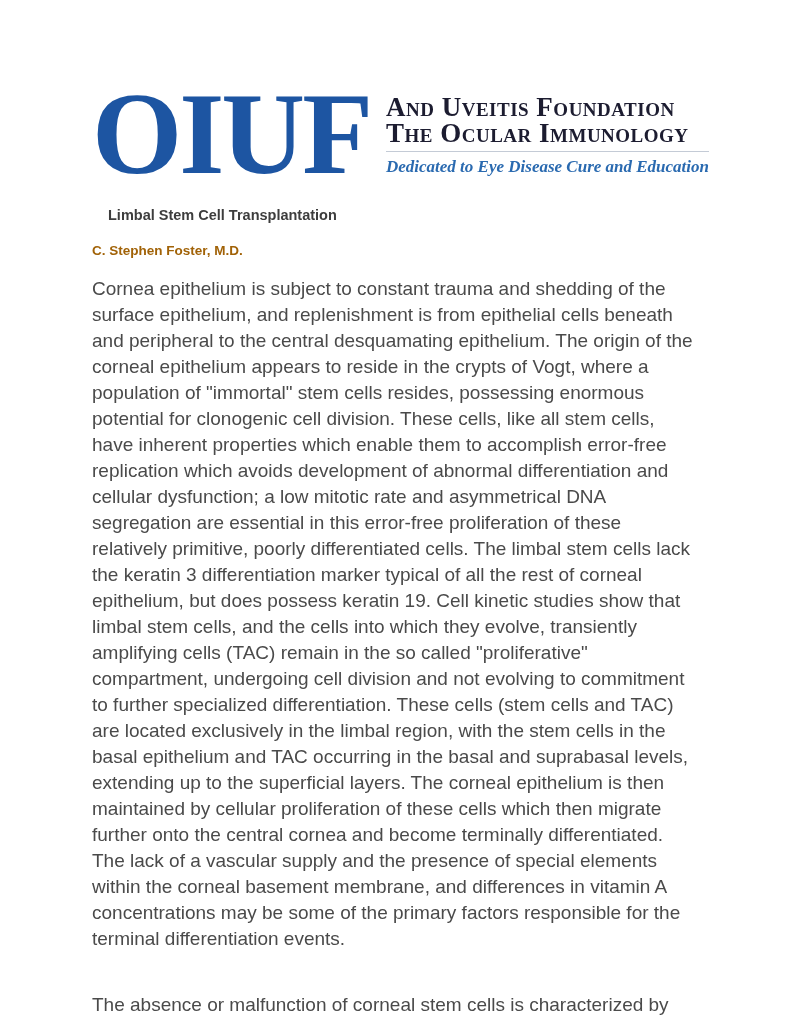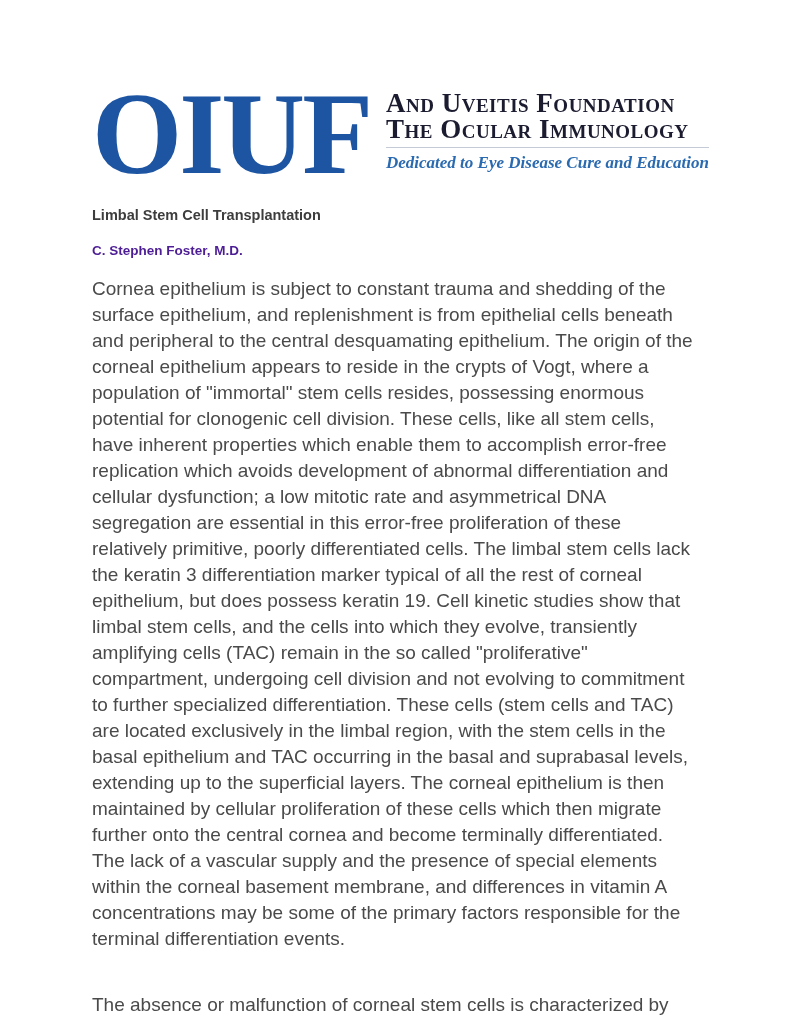--- a/index.html
+++ b/index.html
@@ -13,21 +13,21 @@
     height: 1024px;
     background: #ffffff;
     box-sizing: border-box;
     padding: 86px 92px 0 92px;
     font-family: "Liberation Sans", sans-serif;
     overflow: hidden;
   }
   
   .logo-row {
     display: flex;
-    align-items: flex-start;
+    align-items: center;
     height: 96px;
     margin-bottom: 14px;
   }
   .logo-acronym {
     font-family: "Liberation Serif", serif;
     font-weight: bold;
     font-size: 116px;
     line-height: 96px;
     letter-spacing: -3px;
     color: #1d55a2;
@@ -68,31 +68,31 @@
     font-family: "Liberation Serif", serif;
     font-style: italic;
     font-weight: bold;
     font-size: 17px;
     line-height: 24px;
     color: #2a6ab0;
     white-space: nowrap;
   }
   
   .article-title {
-    margin: 24px 0 0 0;
+    margin: 24px 0 0 16px;
     font-size: 14.5px;
     font-weight: bold;
     color: #3d3d3d;
     line-height: 18px;
   }
   .article-author {
     margin: 18px 0 0 0;
     font-size: 13.5px;
     font-weight: bold;
-    color: #4c1d95;
+    color: #a16207;
     line-height: 17px;
   }
   .article-body p {
     margin: 17px 0 0 0;
     font-size: 19px;
     line-height: 26px;
     color: #4a4a4a;
     text-align: left;
   }
   .article-body p + p {

